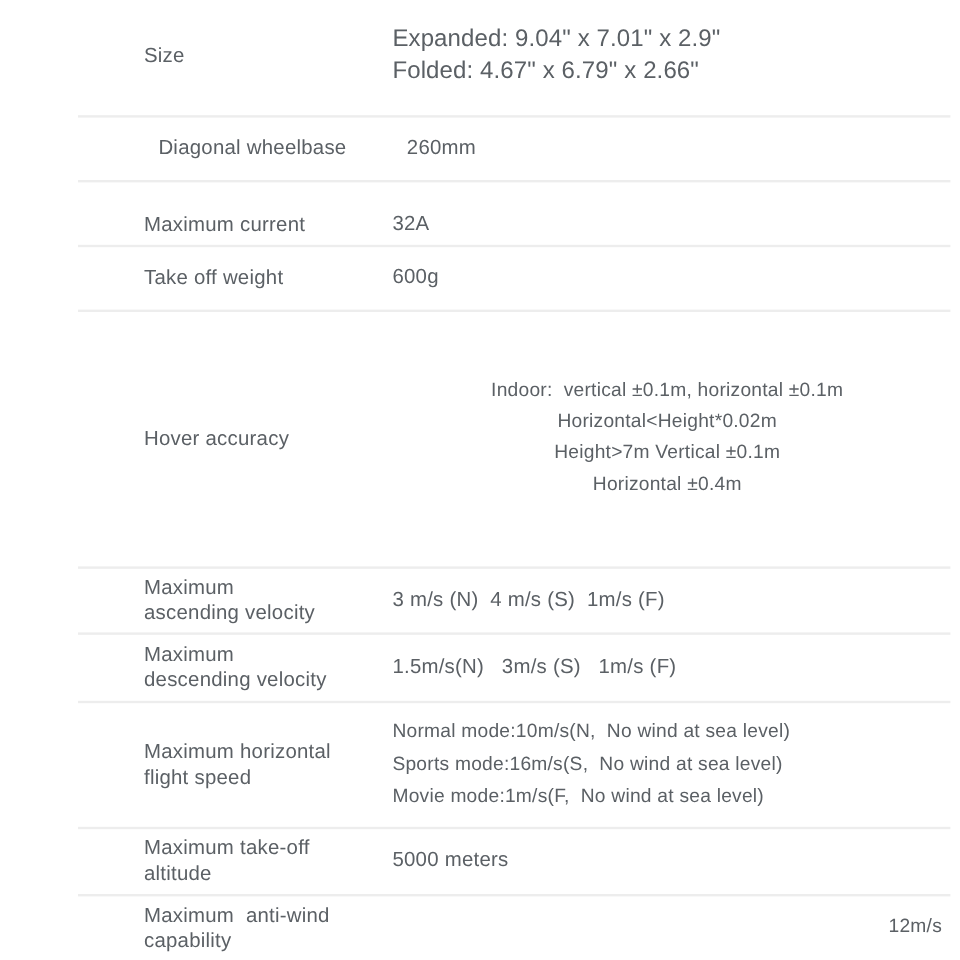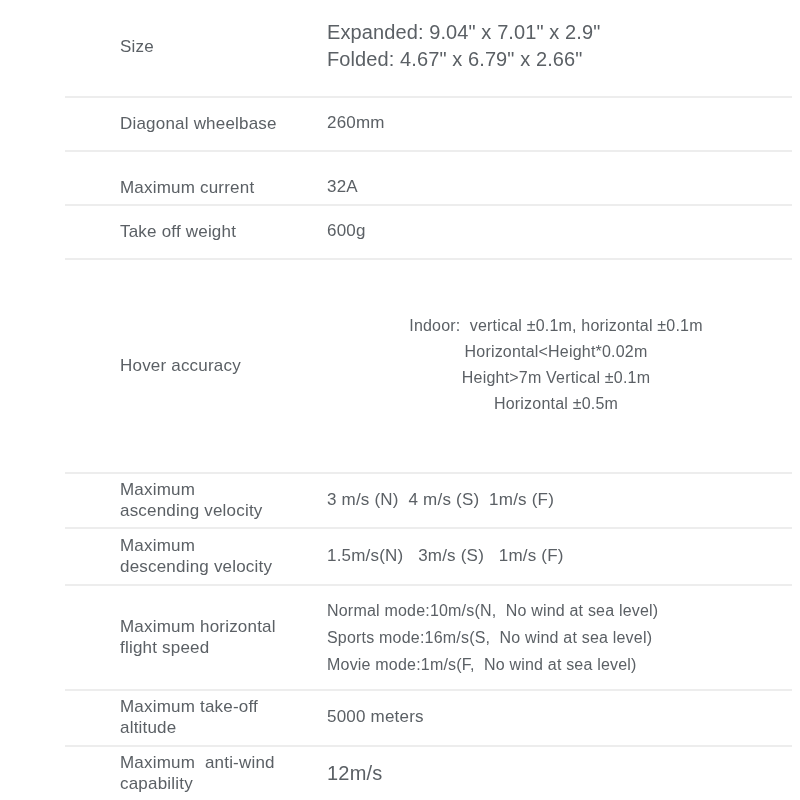--- a/index.html
+++ b/index.html
@@ -30,39 +30,39 @@
     top:50%;transform:translateY(-50%);
     color:var(--text);
   }
   .vline{
     font-size:17px;line-height:24px;
     white-space:pre-wrap;
     letter-spacing:.2px;
   }
   
   .r1{top:0;height:101px;padding-left:20px;}
-  .r2{top:96px;height:54px;}
+  .r2{top:96px;height:54px;margin-left:12px;}
   .r3{top:160px;height:54px;}
   .r4{top:204px;height:54px;}
   .r5{top:258px;height:214px;}
   .r6{top:472px;height:55px;}
   .r7{top:527px;height:57px;}
   .r8{top:584px;height:105px;}
   .r9{top:689px;height:56px;text-decoration:underline;}
   .r10{top:745px;height:55px;}
 
   .r1 .label,.r1 .value{top:46%;}
   .r1 .vline{font-size:20px;line-height:27px;letter-spacing:.1px;}
 
   .r5 .vline{font-size:16px;line-height:26px;text-align:center;}
   .r5 .vline.group-start{margin-top:7px;}
 
   .r8 .vline{font-size:16px;line-height:27px;}
 
-  .r10 .vline{font-size:20px;}
+  .r10 .vline{font-size:16px;text-align:right;}
 
   .divider{
     position:absolute;left:65px;width:727px;height:2px;
     background:var(--divider);
   }
 </style>
 </head>
 <body>
 
 <div class="page">
@@ -99,21 +99,21 @@
     </div>
   </section>
   <div class="divider" style="top:258px"></div>
 
   <section class="row r5">
     <div class="label">Hover accuracy</div>
     <div class="value">
       <div class="vline">Indoor:  vertical ±0.1m, horizontal ±0.1m</div>
       <div class="vline">Horizontal&lt;Height*0.02m</div>
       <div class="vline">Height&gt;7m Vertical ±0.1m</div>
-      <div class="vline">Horizontal ±0.5m</div>
+      <div class="vline">Horizontal ±0.4m</div>
     </div>
   </section>
   <div class="divider" style="top:472px"></div>
 
   <section class="row r6">
     <div class="label">Maximum
 ascending velocity</div>
     <div class="value">
       <div class="vline">3 m/s (N)  4 m/s (S)  1m/s (F)</div>
     </div>

